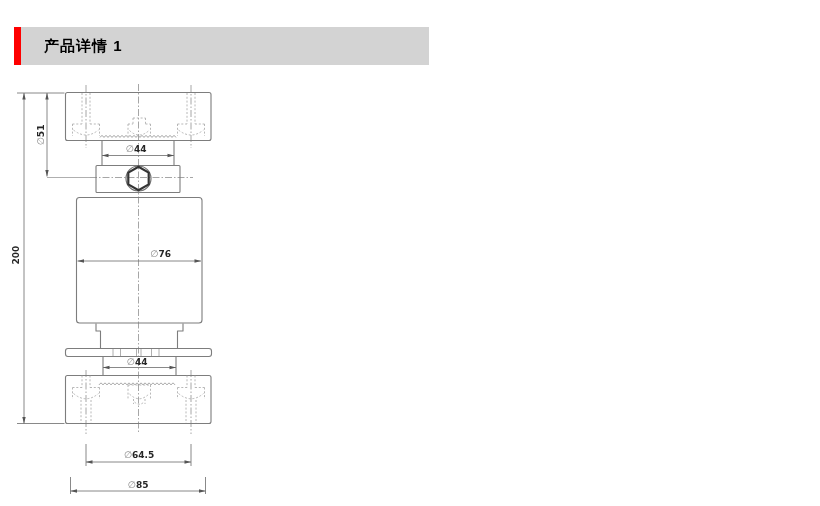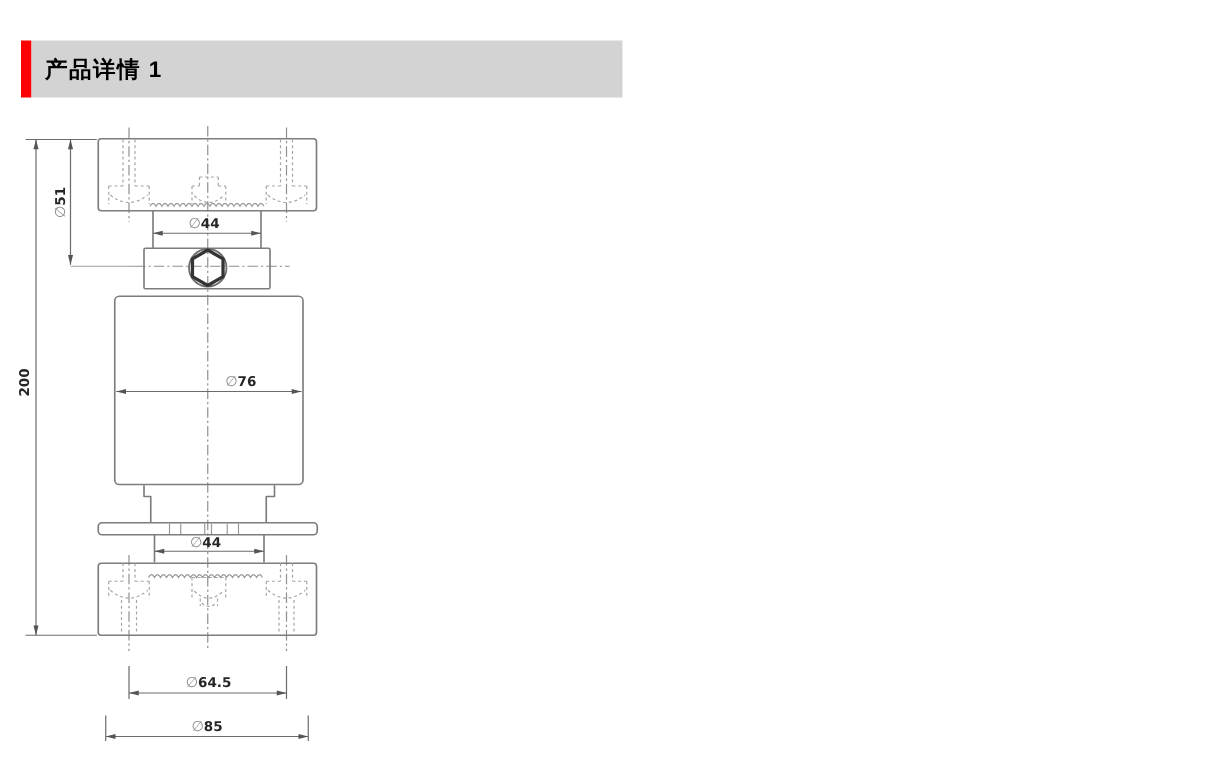--- a/index.html
+++ b/index.html
@@ -3,21 +3,21 @@
 <meta charset="utf-8">
 <style>
   html,body{margin:0;padding:0;}
   body{
     width:820px;height:506px;position:relative;overflow:hidden;
     background:#ffffff;
     font-family:"Liberation Sans","DejaVu Sans",sans-serif;
   }
   
   .hdr-accent{position:absolute;left:14px;top:27px;width:7px;height:38px;}
-  .hdr-band{position:absolute;left:21px;top:27px;width:394px;height:38px;display:flex;align-items:center;}
+  .hdr-band{position:absolute;left:21px;top:27px;width:394px;height:38px;display:flex;align-items:center;padding-left:14px;}
   .hdr-title{margin-left:9px;font-size:15px;font-weight:bold;color:#000;letter-spacing:1px;}
   
   svg{position:absolute;left:0;top:0;}
   .ol{stroke:#7d7d7d;stroke-width:1.1;fill:none;stroke-linejoin:round;}
   .ol2{stroke:#6f6f6f;stroke-width:1.2;fill:none;}
   .hid{stroke:#a6a6a6;stroke-width:0.8;fill:none;stroke-dasharray:2,1.8;}
   .cl{stroke:#8f8f8f;stroke-width:0.8;fill:none;stroke-dasharray:7,2,1.5,2;}
   .dim{stroke:#6b6b6b;stroke-width:0.8;fill:none;}
   .thin{stroke:#9a9a9a;stroke-width:0.8;fill:none;}
   .hexline{stroke:#343434;stroke-width:2.2;fill:none;stroke-linejoin:round;}

